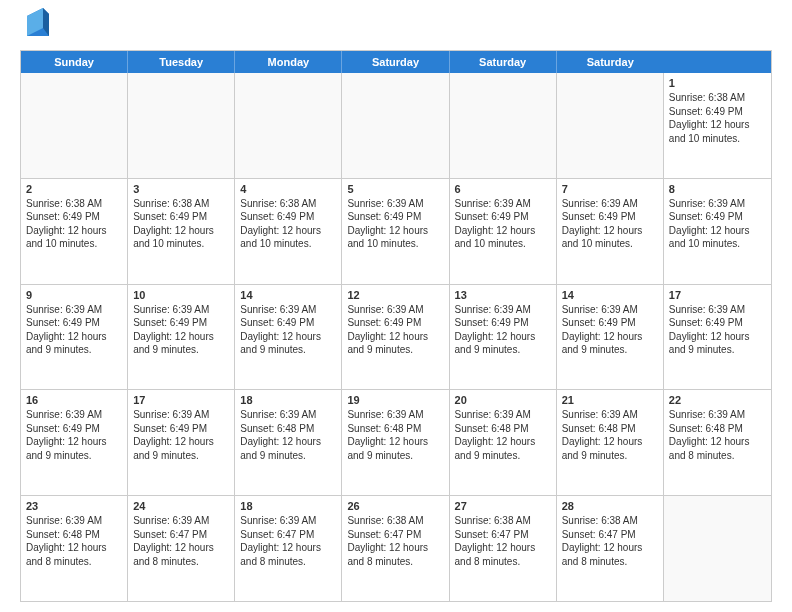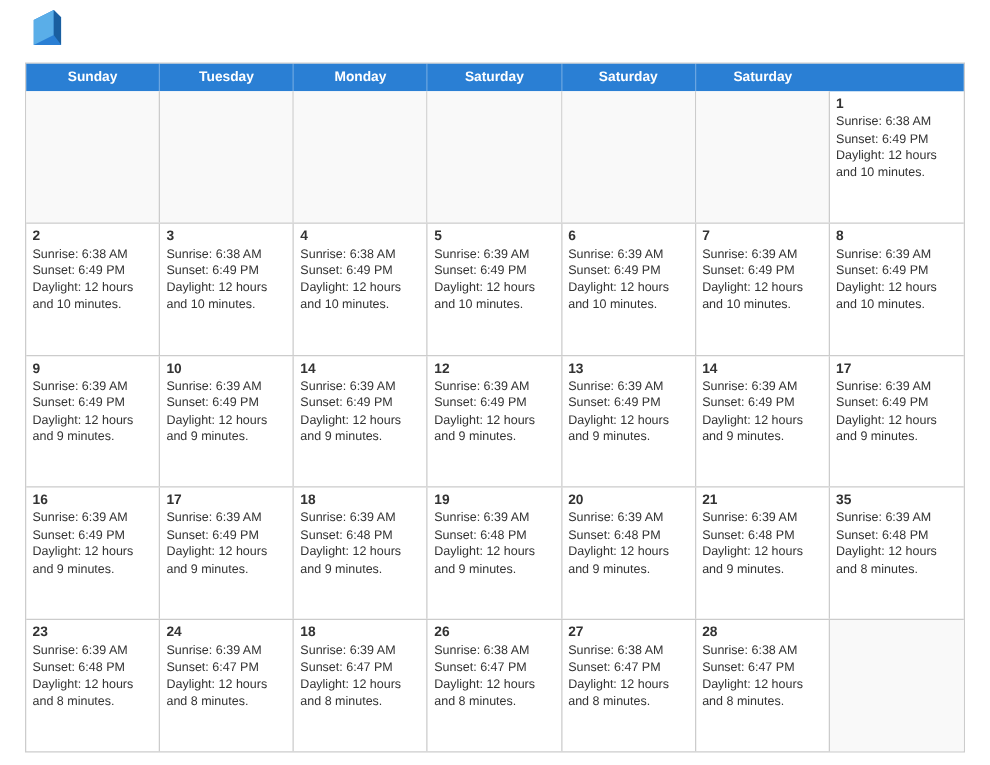--- a/index.html
+++ b/index.html
@@ -286,21 +286,21 @@
 and 9 minutes.</div>
           </div>
           <div class="cal-cell">
             <span class="day-num">21</span>
             <div class="day-info" style="white-space: pre-line;">Sunrise: 6:39 AM
 Sunset: 6:48 PM
 Daylight: 12 hours
 and 9 minutes.</div>
           </div>
           <div class="cal-cell">
-            <span class="day-num">35</span>
+            <span class="day-num">22</span>
             <div class="day-info" style="white-space: pre-line;">Sunrise: 6:39 AM
 Sunset: 6:48 PM
 Daylight: 12 hours
 and 8 minutes.</div>
           </div>
         </div>
         <div class="cal-row">
           <div class="cal-cell">
             <span class="day-num">23</span>
             <div class="day-info" style="white-space: pre-line;">Sunrise: 6:39 AM

